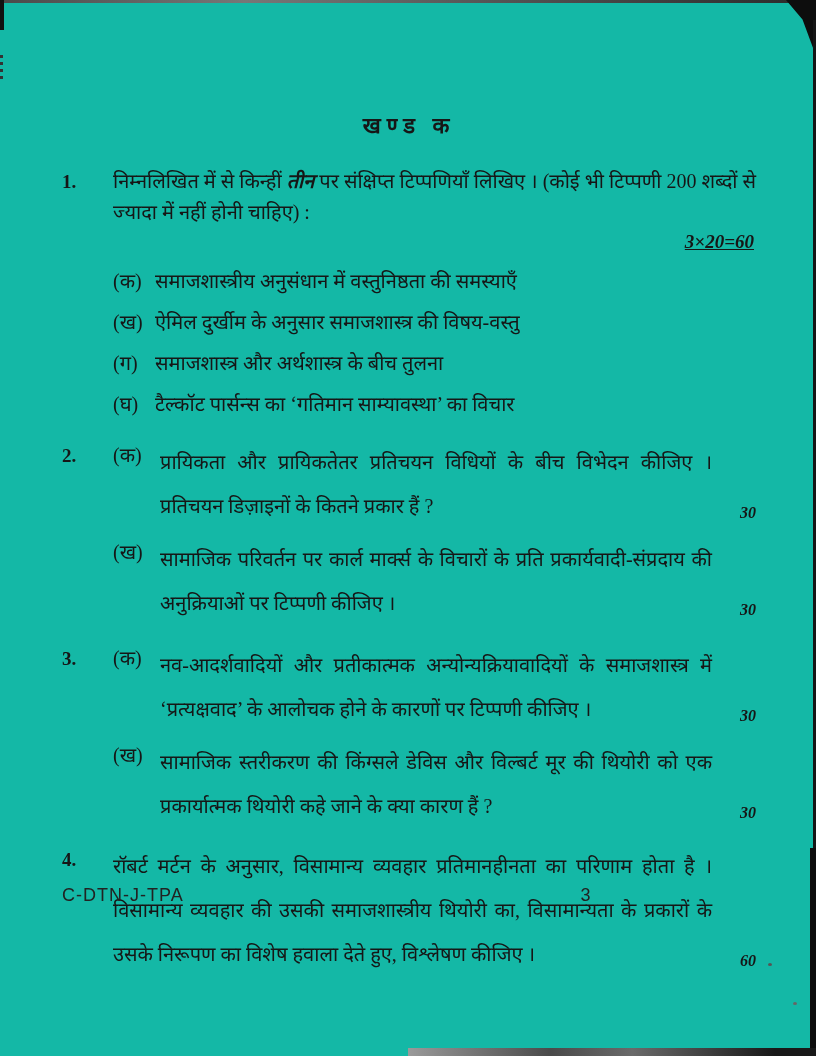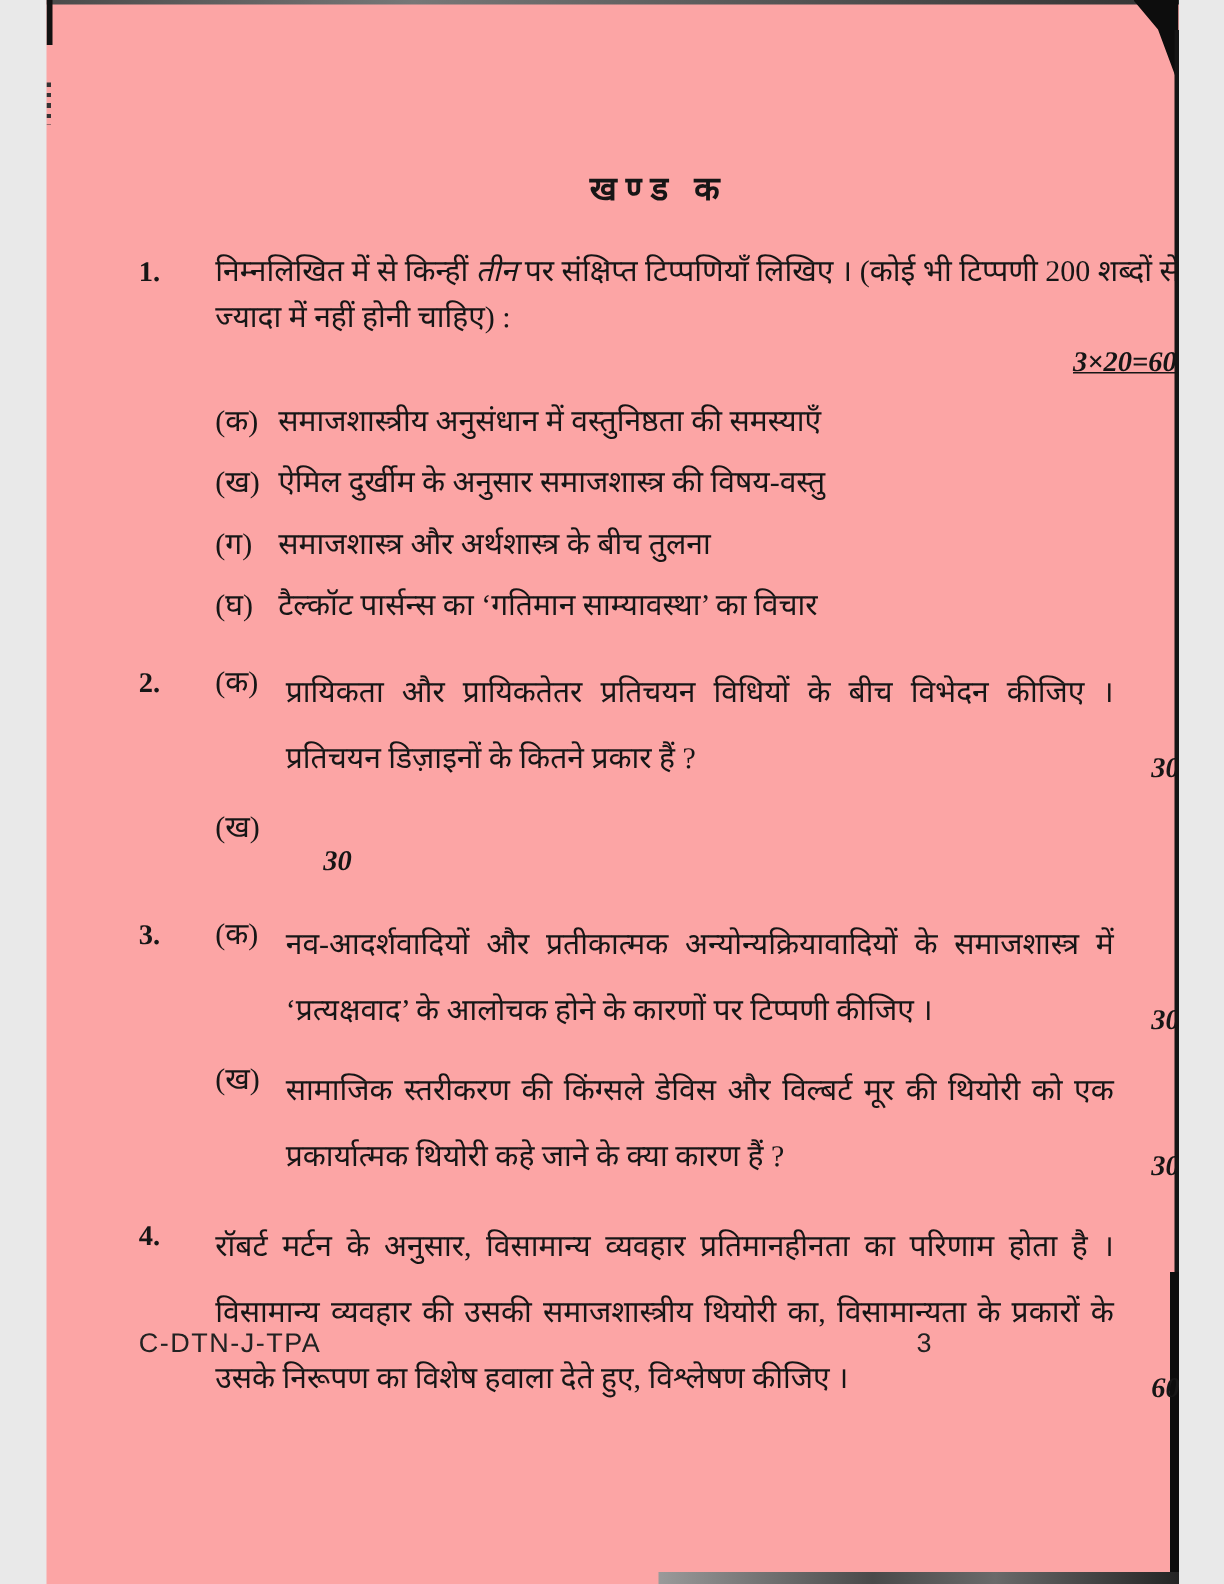--- a/index.html
+++ b/index.html
@@ -1,22 +1,22 @@
 <!DOCTYPE html>
 <html><head>
 <meta charset="utf-8">
 <style>
   * { margin: 0; padding: 0; box-sizing: border-box; }
   html, body { background: #e9e9e9; }
   .page {
     position: relative;
-    width: 755px;
+    width: 816px;
     height: 1056px;
     margin: 0 auto;
-    background: #fca5a5;
+    background: #14b8a6;
     overflow: hidden;
     color: #161616;
     font-family: "Liberation Serif", "DejaVu Serif", serif;
   }
   .content {
     position: absolute;
     left: 62px;
     top: 0;
     width: 694px; 
     font-size: 20px;
@@ -31,21 +31,21 @@
   }
   .qblock { display: flex; align-items: flex-start; }
   .qnum {
     flex: 0 0 51px;
     font-weight: bold;
     font-size: 19px;
     font-family: "Liberation Serif", serif;
   }
   .qbody { flex: 1 1 auto; min-width: 0; }
   .jtext { text-align: justify; }
-  .emph { font-weight: normal; font-style: italic; }
+  .emph { font-weight: bold; font-style: italic; }
   .marks-line {
     text-align: right;
     font-style: italic;
     font-weight: bold;
     font-size: 19px;
     line-height: 28px;
     padding-right: 2px;
     font-family: "Liberation Serif", serif;
     text-decoration: underline;
   }
@@ -55,21 +55,21 @@
   .q1-block { margin-top: 25px; }
   .partrow { display: flex; align-items: flex-start; }
   .plabel { flex: 0 0 47px; }
   .ptext { flex: 1 1 auto; min-width: 0; line-height: 44px; }
   .pmarks {
     flex: 0 0 44px;
     align-self: flex-end;
     text-align: right;
     font-style: italic;
     font-weight: bold;
-    font-size: 19px;
+    font-size: 16px;
     line-height: 30px;
     font-family: "Liberation Serif", serif;
     margin-top: 23px;
   }
   .mt-q2 { margin-top: 20px; }
   .mt-partb { margin-top: 9px; }
   .mt-q3 { margin-top: 18px; }
   .mt-q4 { margin-top: 16px; }
   .footer {
     position: absolute;
@@ -148,20 +148,21 @@
     <div class="qblock mt-q2">
       <span class="qnum">2.</span>
       <div class="qbody">
         <div class="partrow">
           <span class="plabel">(क)</span>
           <div class="ptext jtext">प्रायिकता और प्रायिकतेतर प्रतिचयन विधियों के बीच विभेदन कीजिए । प्रतिचयन डिज़ाइनों के कितने प्रकार हैं ?</div>
           <div class="pmarks">30</div>
         </div>
         <div class="partrow mt-partb">
           <span class="plabel">(ख)</span>
+          <div class="ptext jtext">सामाजिक परिवर्तन पर कार्ल मार्क्स के विचारों के प्रति प्रकार्यवादी-संप्रदाय की अनुक्रियाओं पर टिप्पणी कीजिए ।</div>
           <div class="pmarks">30</div>
         </div>
       </div>
     </div>
 
     <div class="qblock mt-q3">
       <span class="qnum">3.</span>
       <div class="qbody">
         <div class="partrow">
           <span class="plabel">(क)</span>

